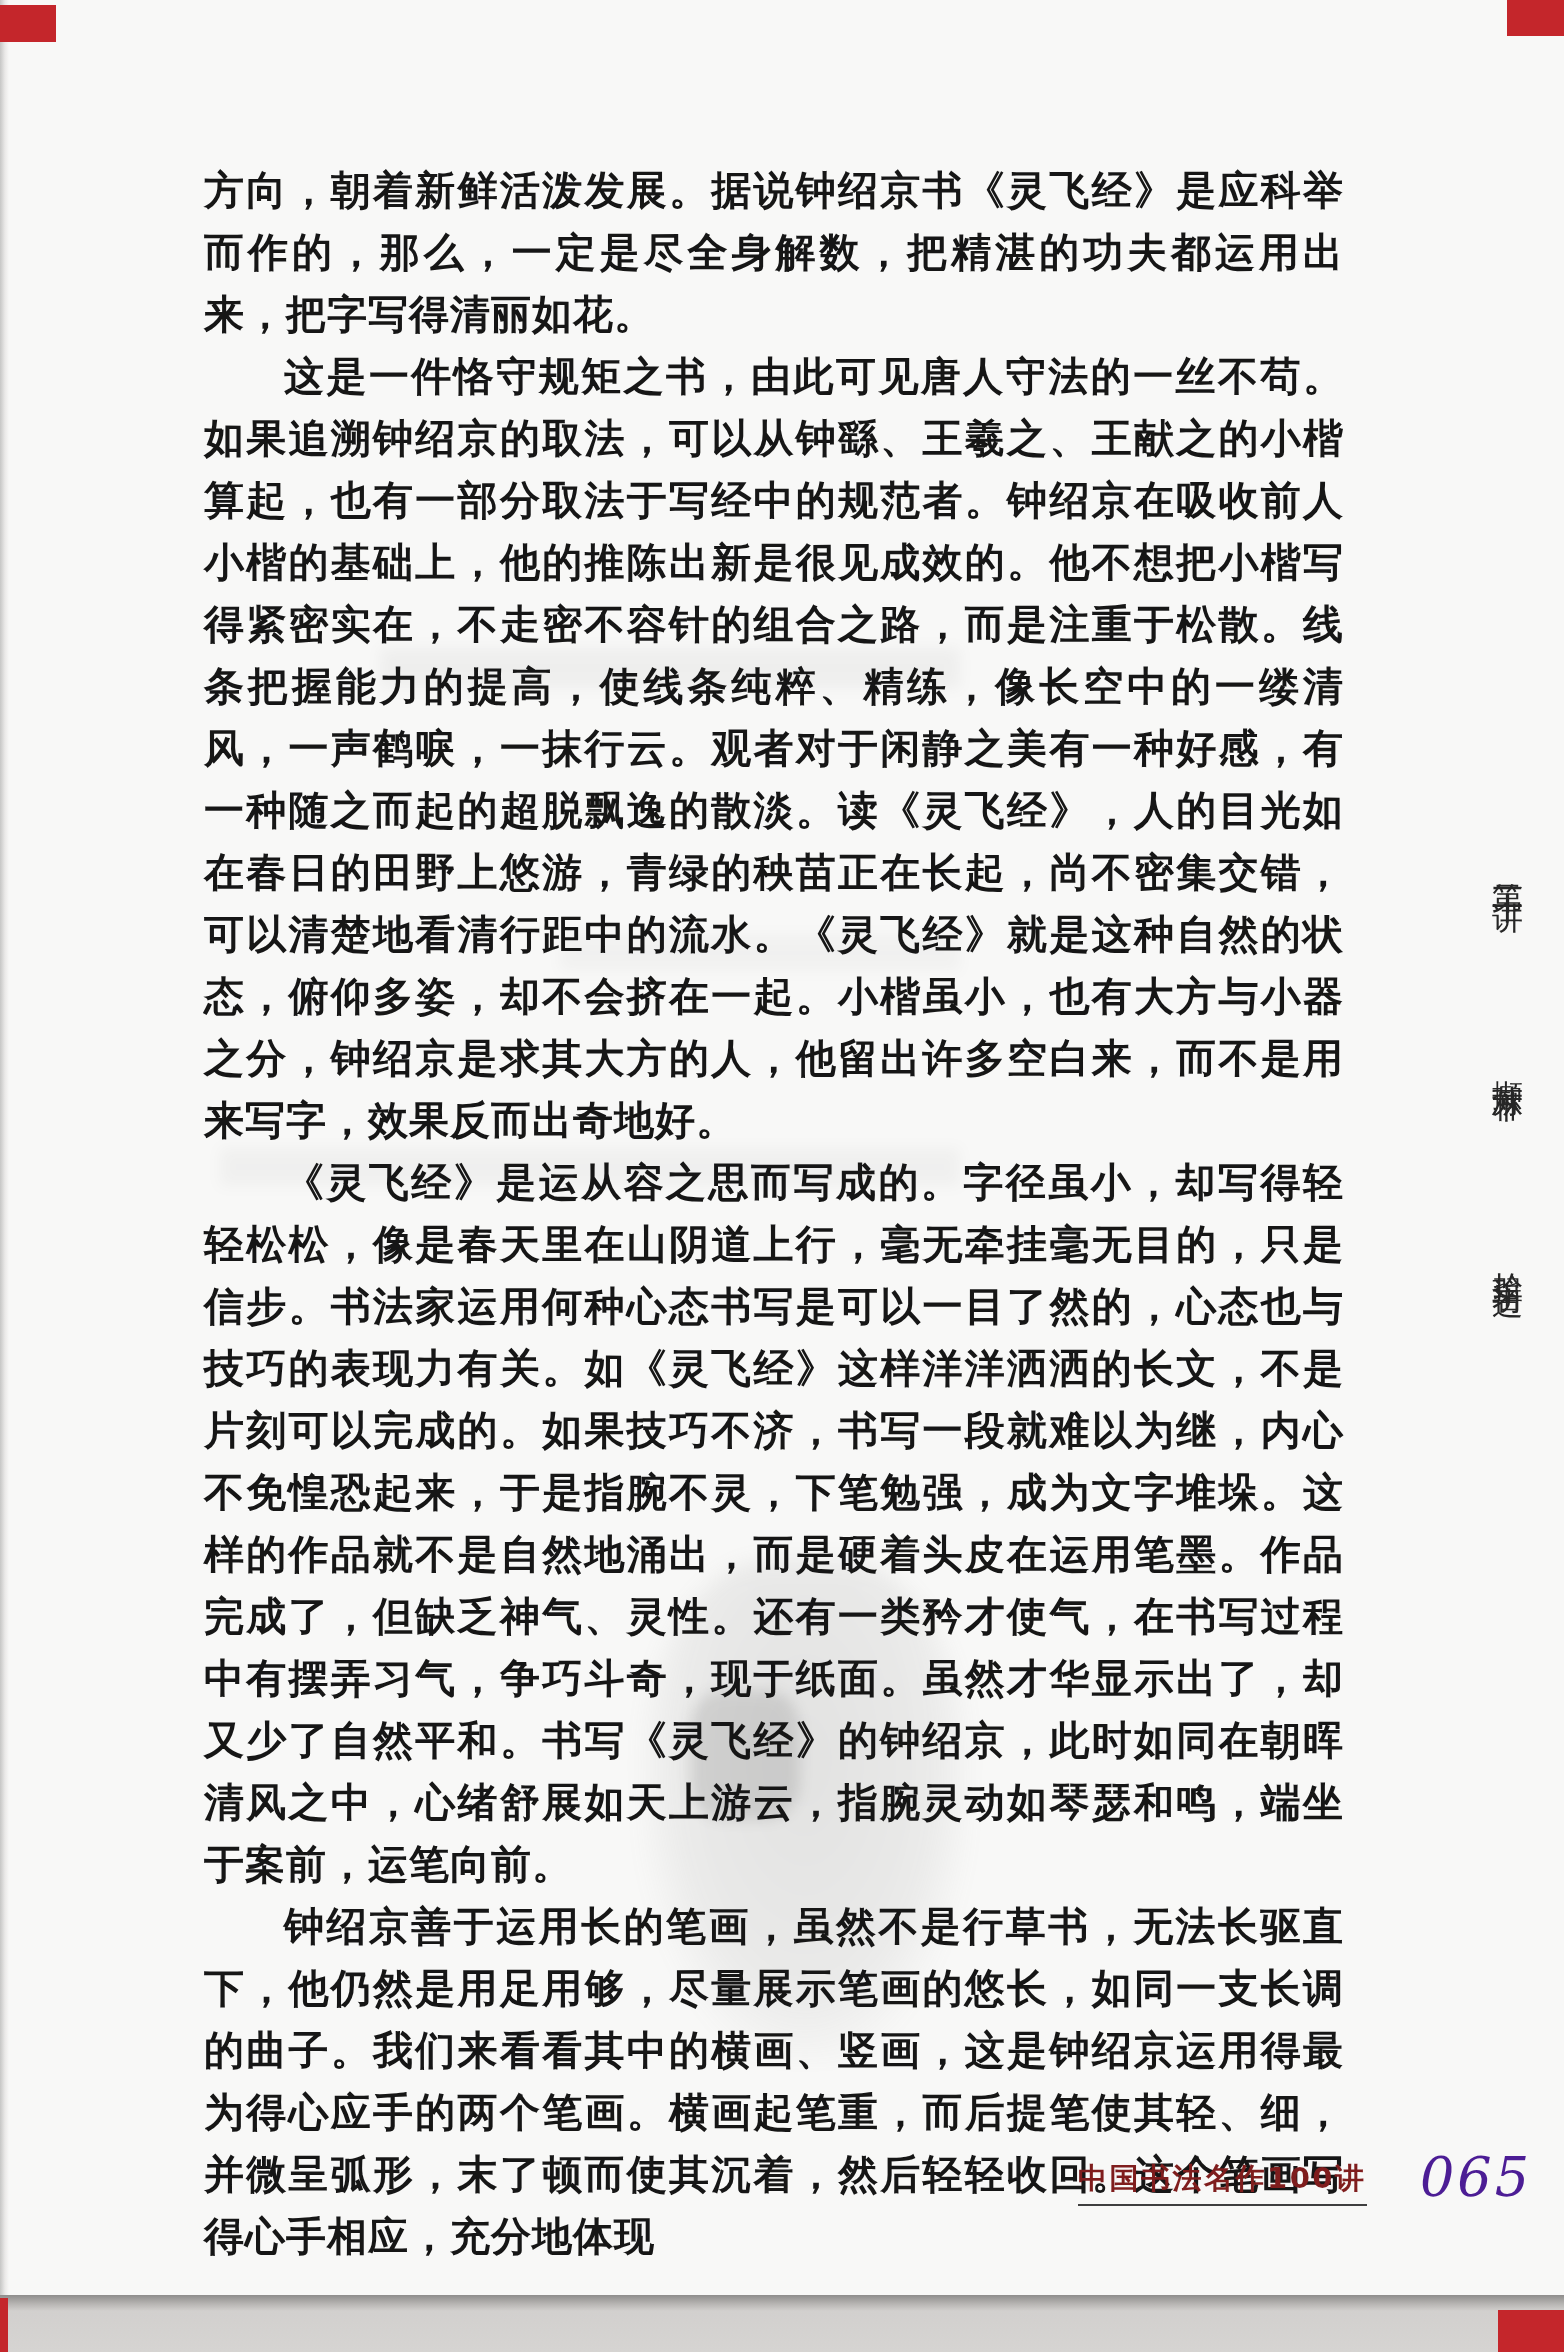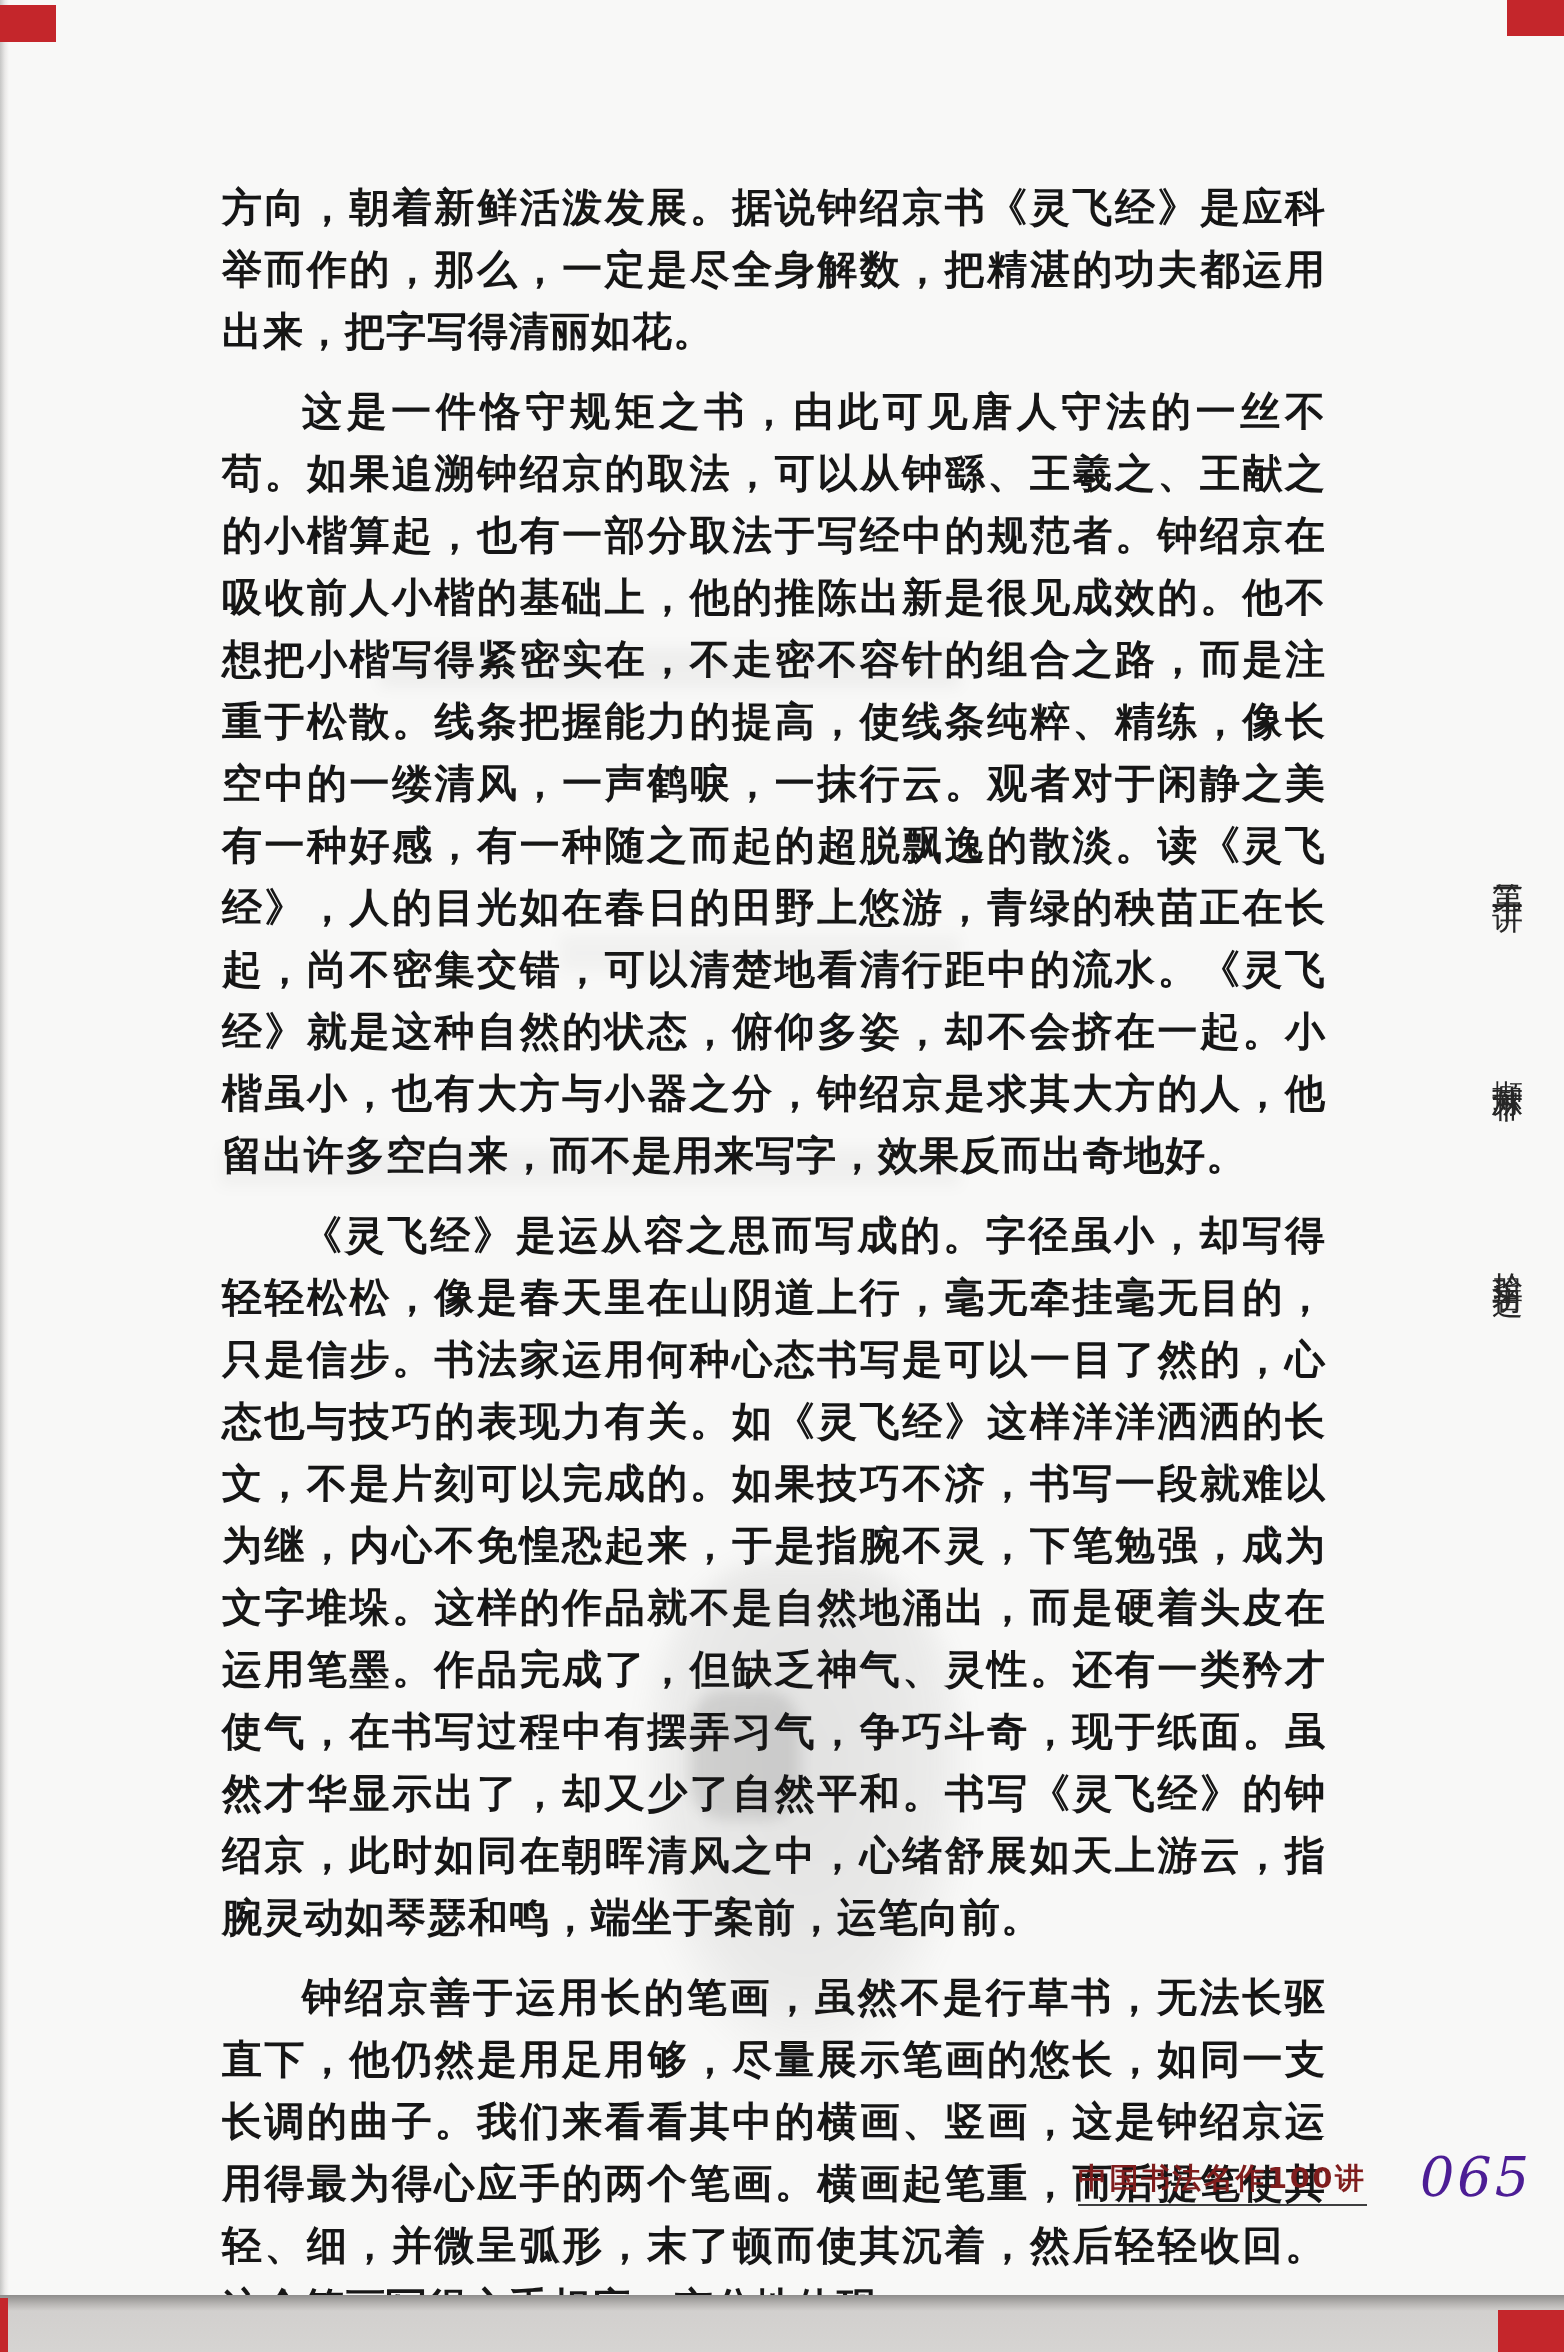--- a/index.html
+++ b/index.html
@@ -28,21 +28,21 @@
   .corner.br { right: 0; bottom: 0; width: 66px; height: 42px; }
   .corner.bl { left: 0; bottom: 0; width: 8px; height: 54px; }
 
   
   .body-text {
     position: absolute; left: 204px; top: 159px; width: 1140px;
     font-size: 40px; line-height: 62px; letter-spacing: 1px;
     text-align: justify; text-justify: inter-ideograph;
     color: #161616; font-weight: 600;
   }
-  .para { margin: 18px; padding: 0; font-family: Liberation Serif, serif; }
+  .para { margin: 0; padding: 0; }
   .para.ind { text-indent: 2em; }
 
   
   .side {
     position: absolute; left: 1487px;
     writing-mode: vertical-rl;
     font-family: "DejaVu Serif", serif;
     font-size: 31px; letter-spacing: 5px;
     color: #262626; font-weight: 500;
   }

